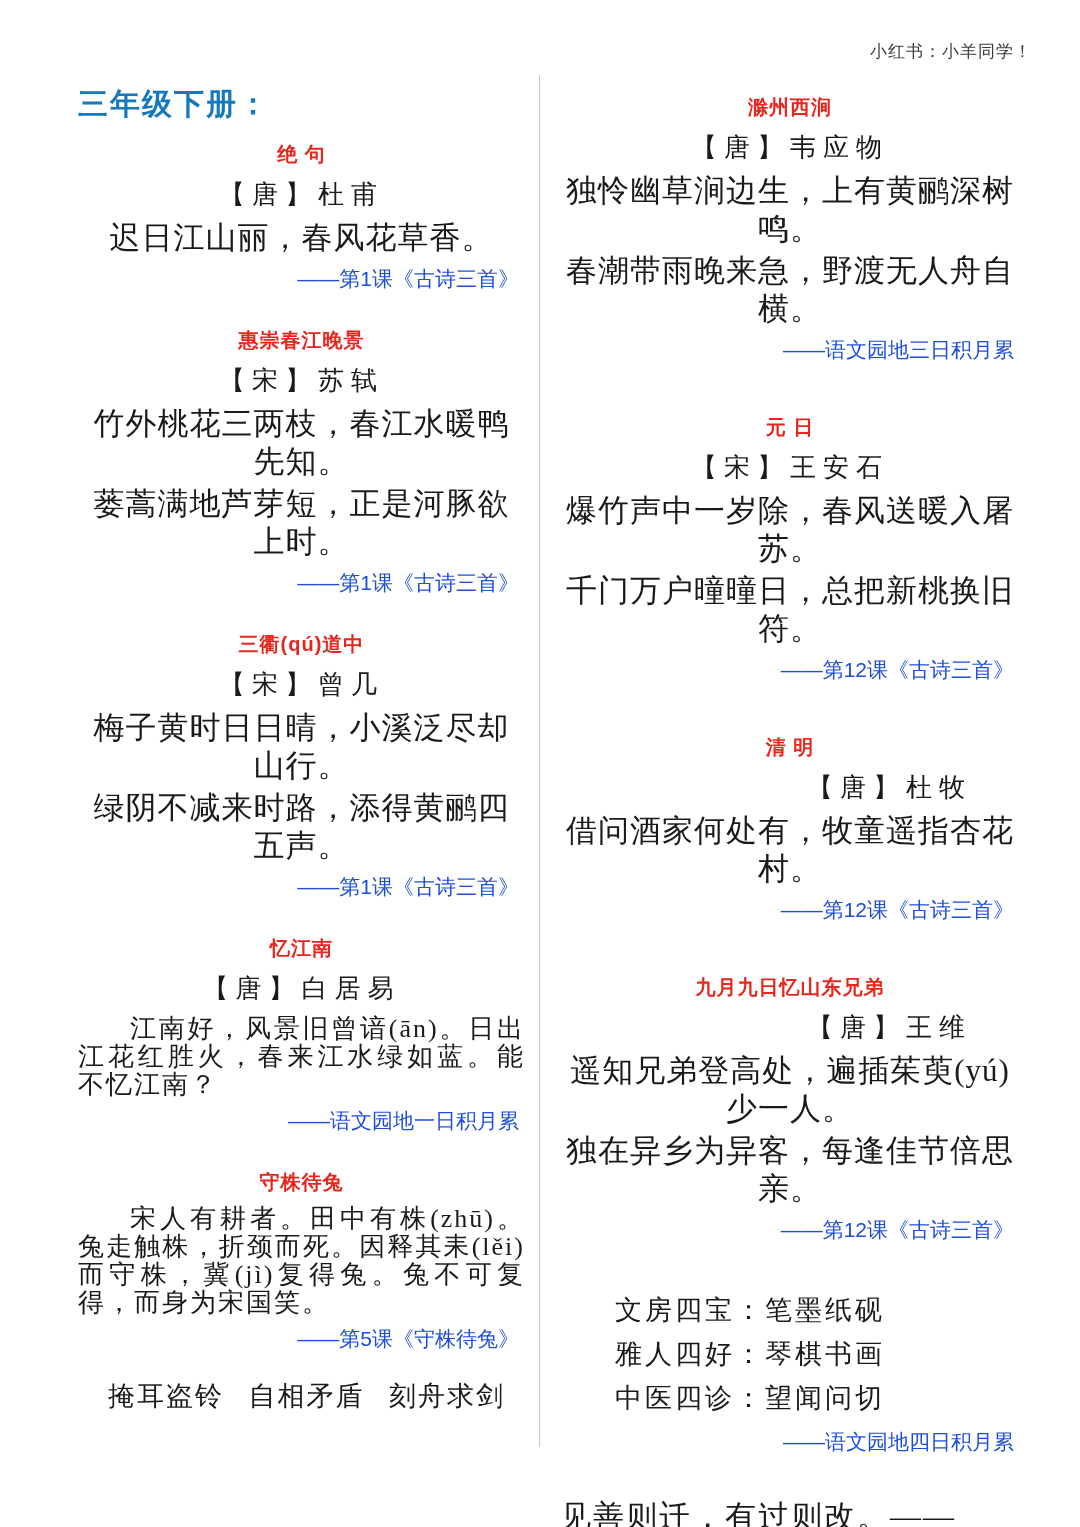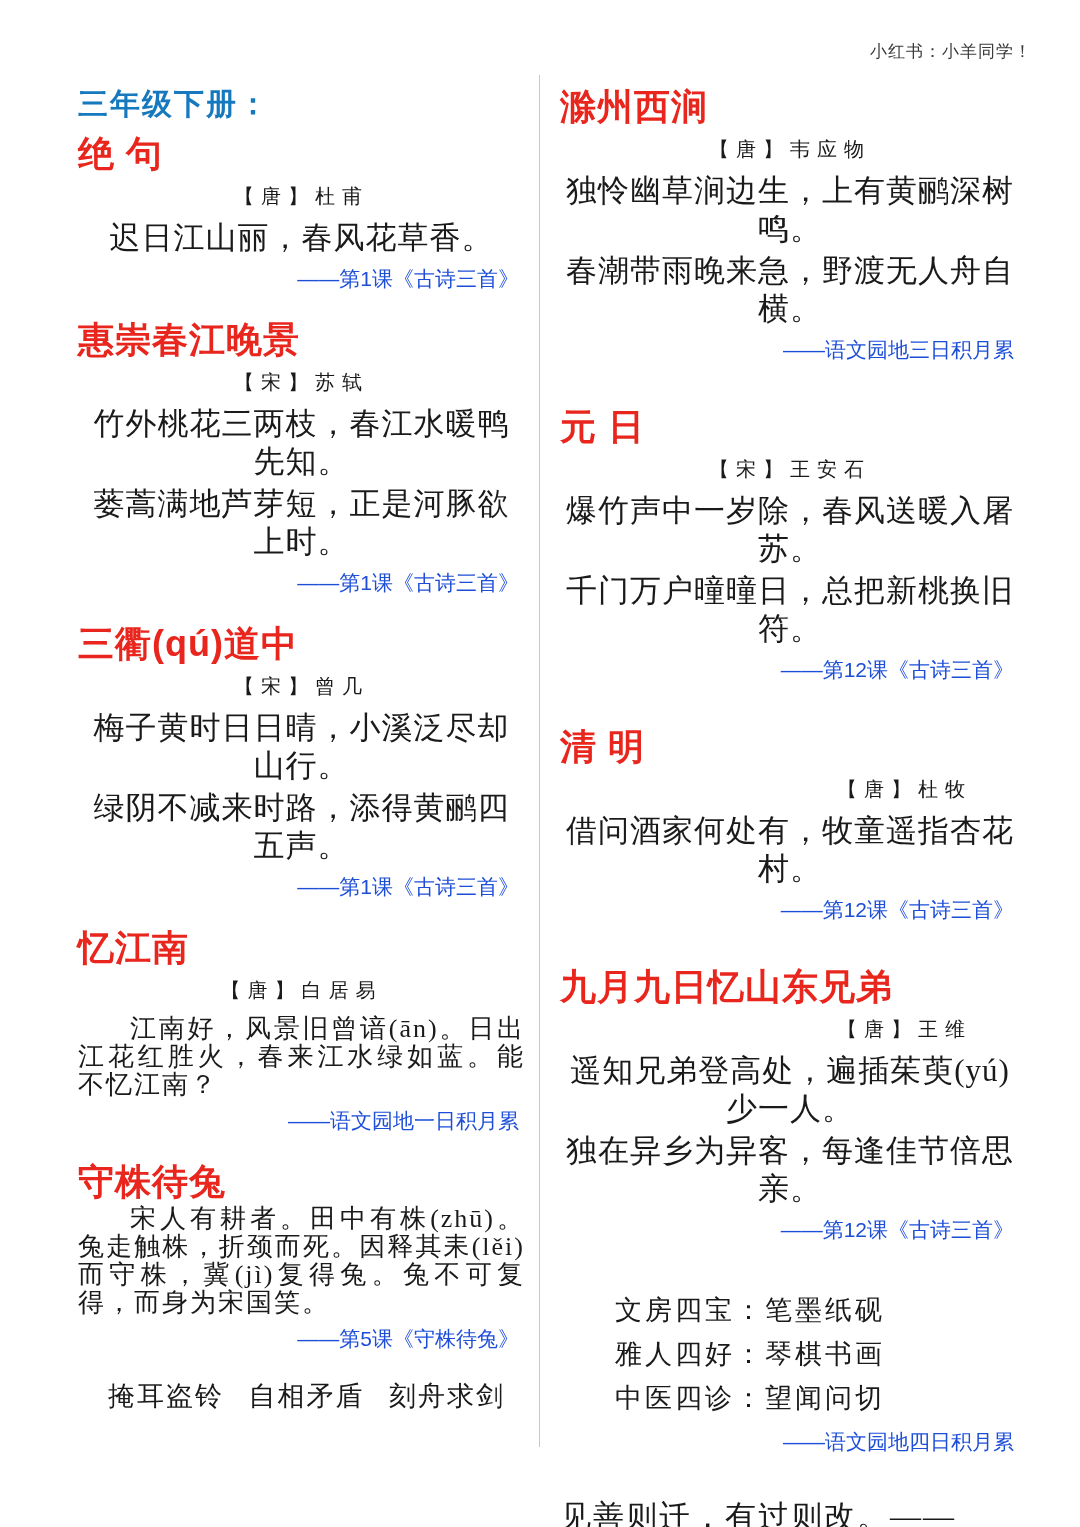--- a/index.html
+++ b/index.html
@@ -28,29 +28,29 @@
     color: var(--header-blue, #1678bd);
     letter-spacing: 2px;
   }
 
   .poem { margin-top: 30px; }
   .col-left .poem.first { margin-top: 12px; }
   .col-right .poem { margin-top: 46px; }
   .col-right .poem.first { margin-top: 90px; }
 
   .poem-title {
-    text-align: left;
+    text-align: center;
     color: var(--title-red, #e8261d);
-    font-size: 36px; font-weight: bold;
+    font-size: 20px; font-weight: bold;
     line-height: 34px; letter-spacing: 1px;
   }
   .poem-author {
     text-align: center;
-    font-family: Liberation Serif, serif;
-    font-size: 20px; line-height: 38px;
+    font-family: Liberation Mono, monospace;
+    font-size: 26px; line-height: 38px;
     margin-top: 6px; letter-spacing: 7px;
   }
   .poem-author.author-right { text-align: right; padding-right: 48px; }
   .poem-line {
     text-align: center;
     font-family: "Liberation Serif", serif;
     font-size: 31px; line-height: 38px;
     margin-top: 4px; letter-spacing: 1px;
   }
   .poem-paragraph {

